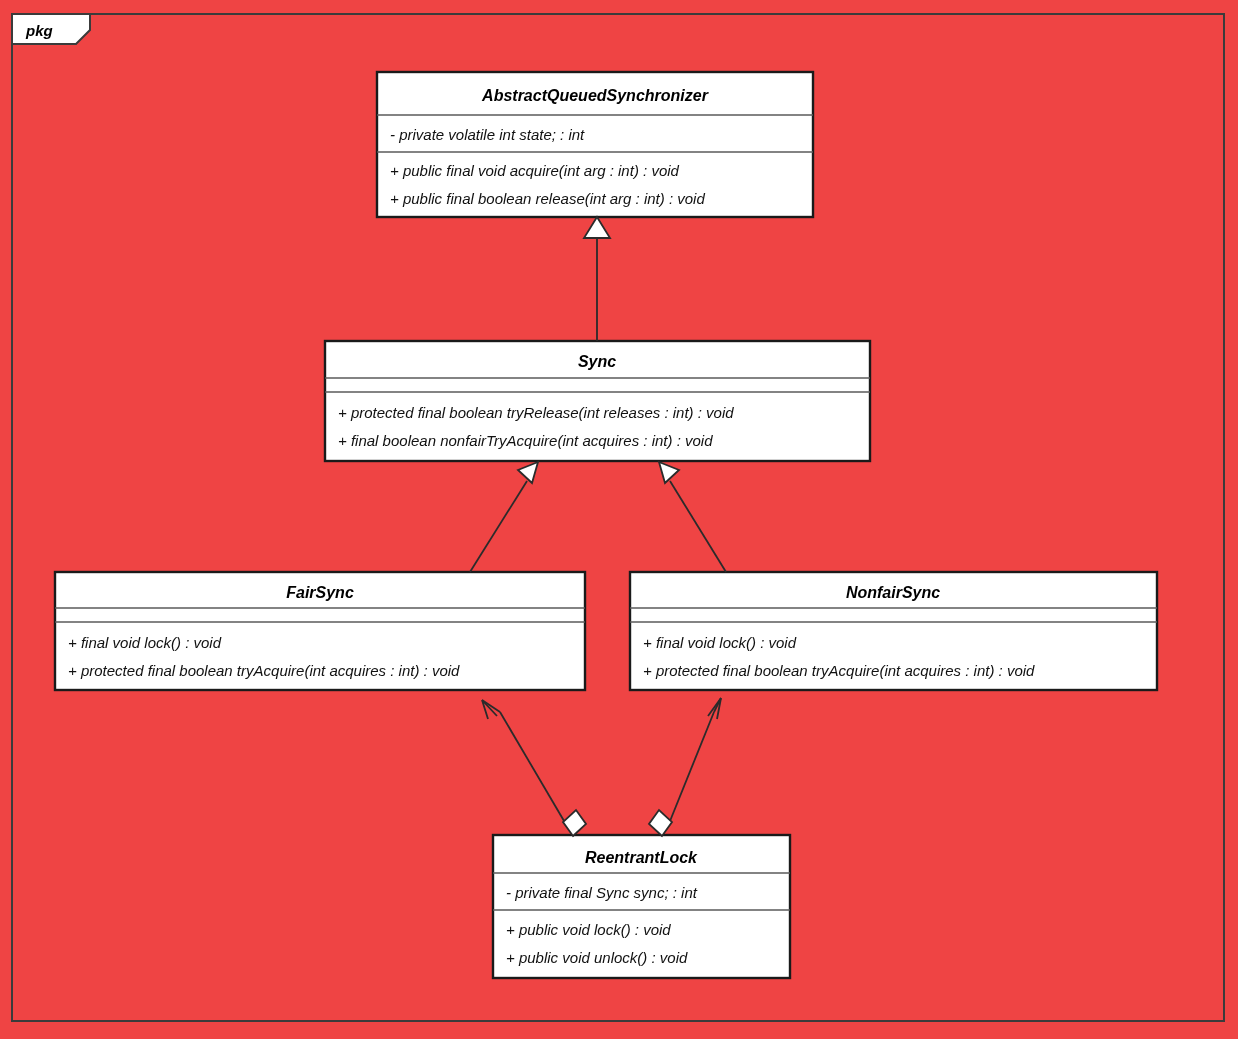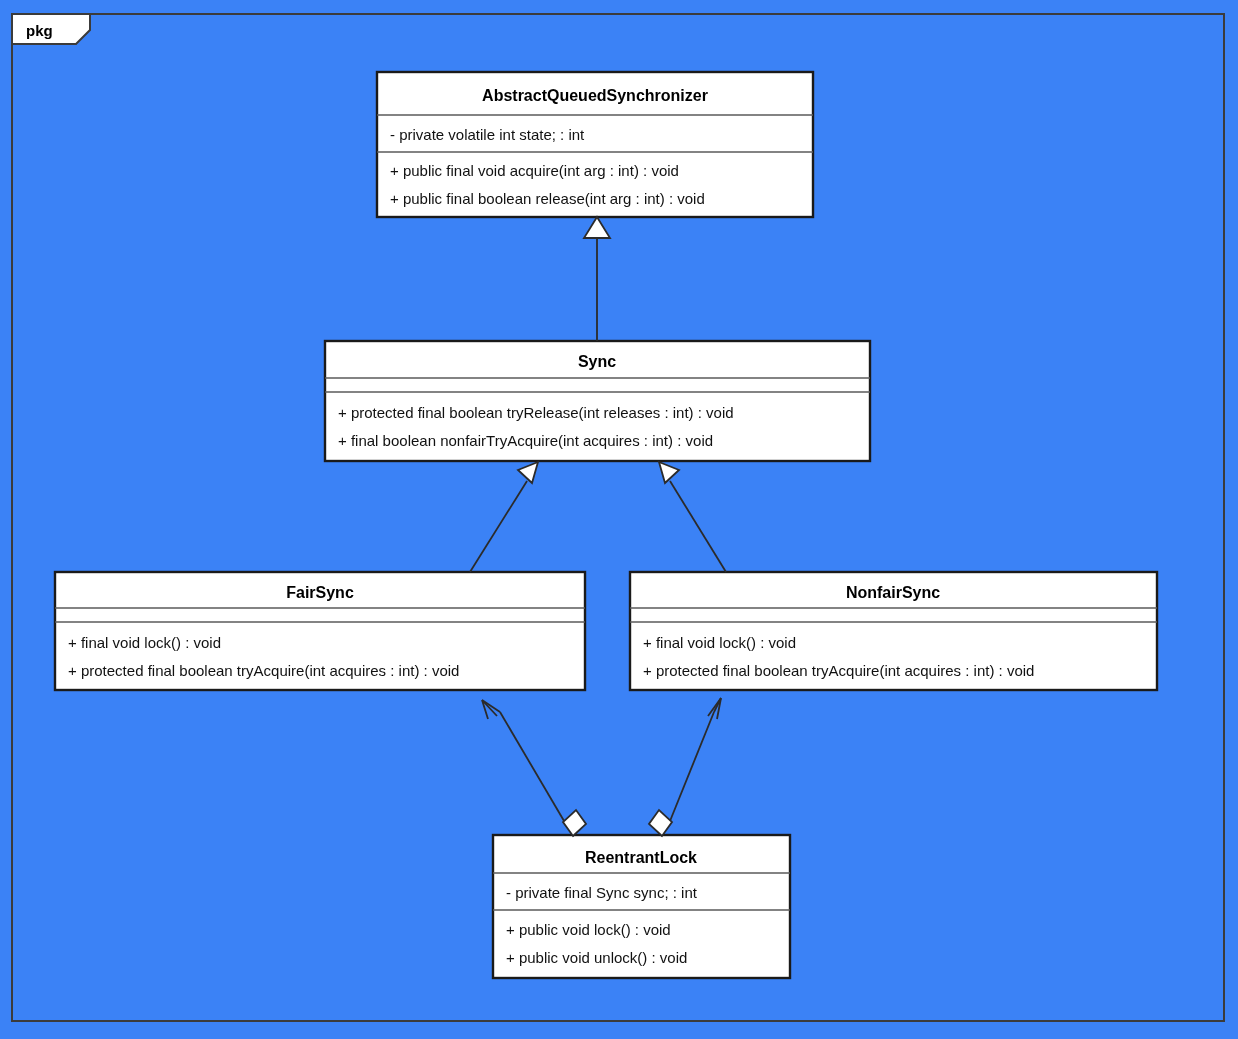--- a/index.html
+++ b/index.html
@@ -10,21 +10,22 @@
   body {
     width: 1238px;
     height: 1039px;
     font-family: "Liberation Sans", sans-serif;
     overflow: hidden;
   }
   #diagram-root {
     position: relative;
     width: 1238px;
     height: 1039px;
-    background: #3b82f6;
+    background: #ef4444;
+    font-style: italic;
   }
   svg#uml {
     display: block;
     width: 1238px;
     height: 1039px;
   }
   .frame-border {
     fill: none;
     stroke: #3b3b3b;
     stroke-width: 2;

